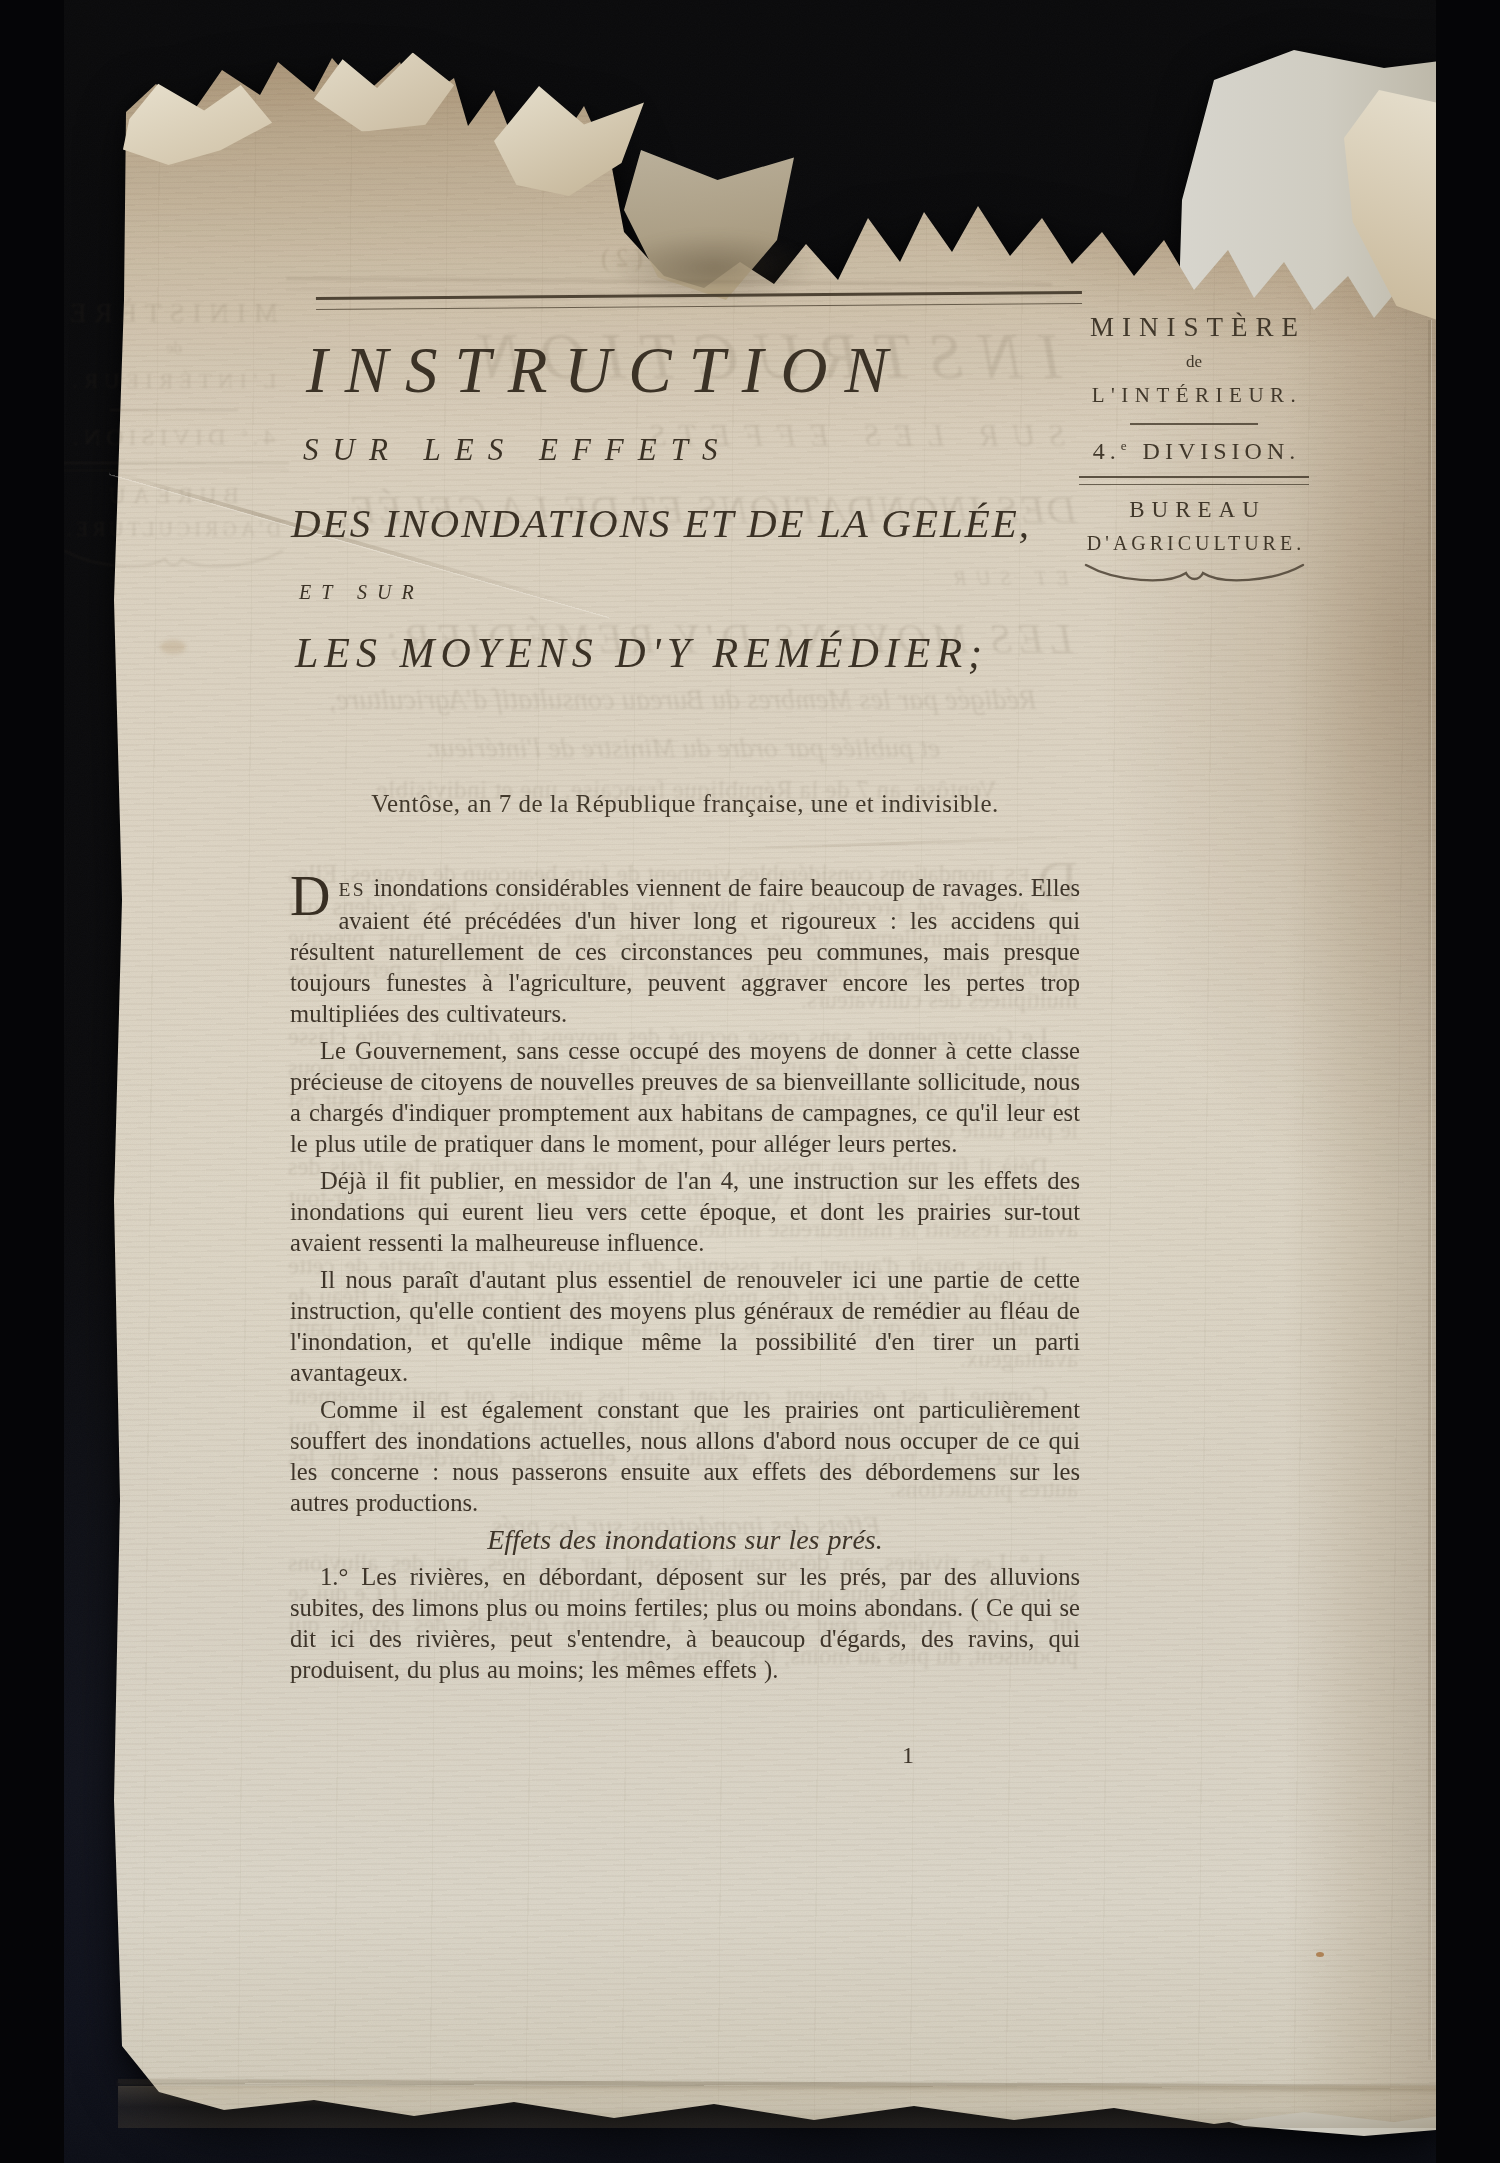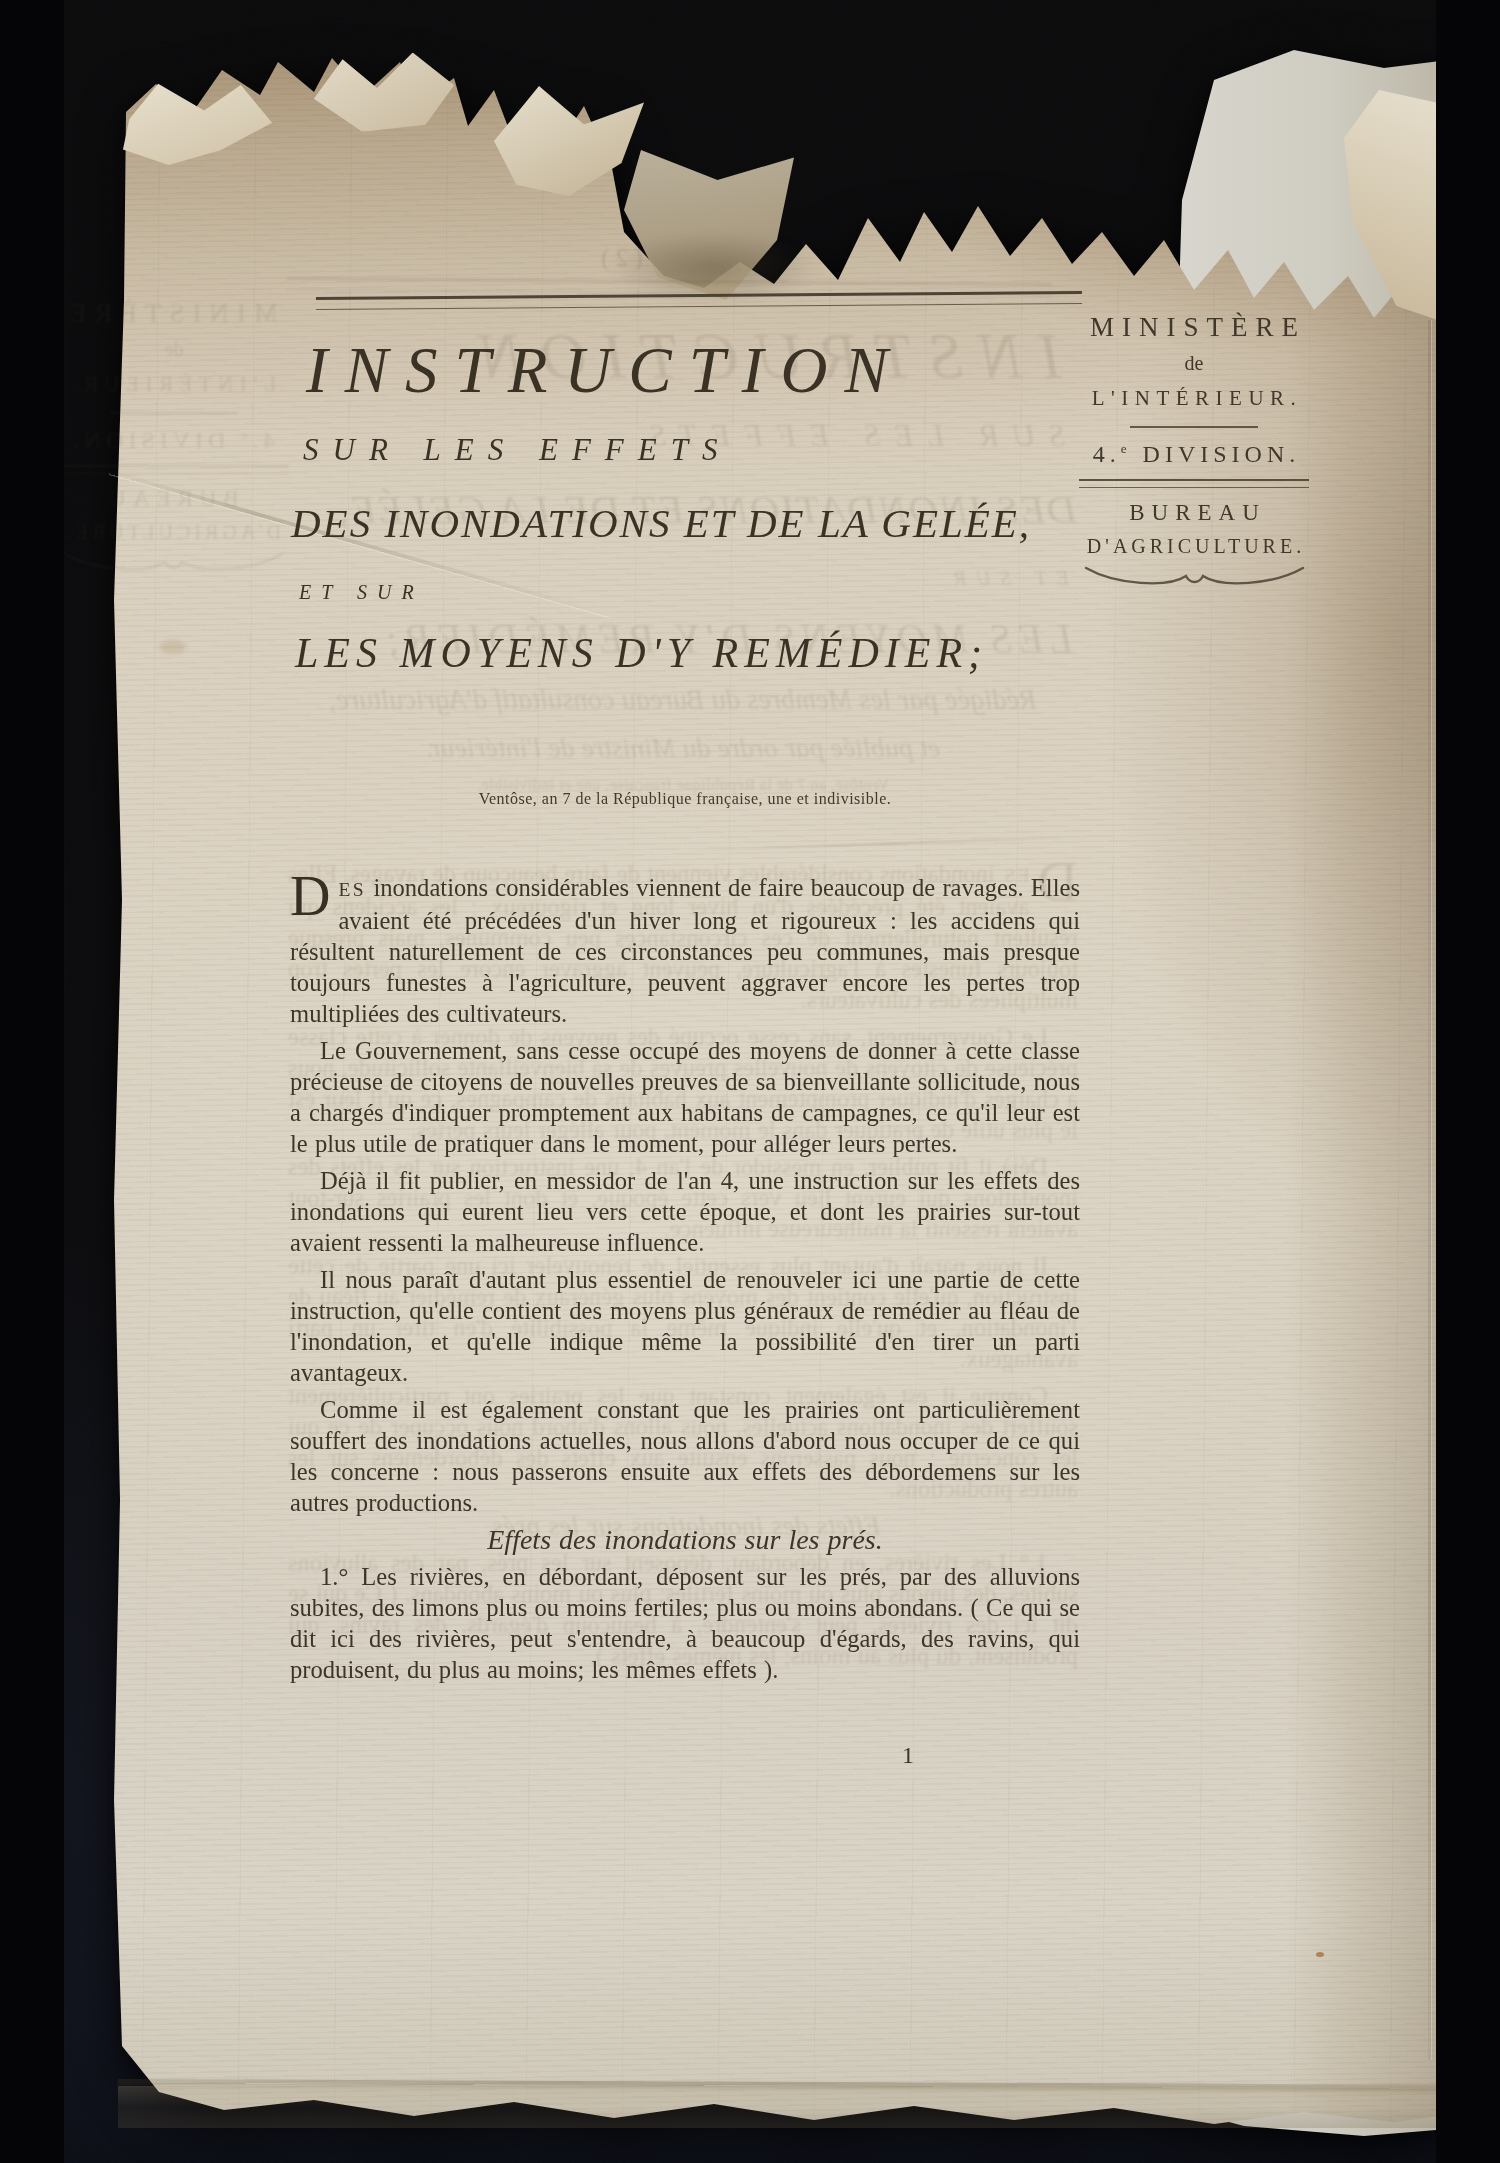--- a/index.html
+++ b/index.html
@@ -59,41 +59,41 @@
   .ghost{z-index:3;opacity:.12;filter:blur(1.1px);transform:translateY(-14px) scaleX(-1);transform-origin:620px 50%;}
   .ghost *{color:#5a4c38 !important;border-color:#5a4c38 !important;}
   .ghost path{stroke:#5a4c38 !important;}
   #printed > div, .ghost > div{position:absolute;}
 
   .bleed-num{left:498px;top:244px;width:120px;text-align:center;font-size:25px;color:#8a7a5f;opacity:.3;filter:blur(1px);transform:scaleX(-1);}
   .rule-top{left:252px;top:294px;width:766px;height:9px;border-top:3.6px solid rgba(62,52,38,.88);border-bottom:1.6px solid rgba(62,52,38,.7);transform:rotate(-.45deg);}
 
   .masthead{left:982px;top:312px;width:296px;text-align:center;color:#41382b;}
   .mh1{font-size:27px;letter-spacing:8px;padding-left:8px;}
-  .mh2{font-size:20px;margin-top:9px;}
+  .mh2{font-size:17px;margin-top:9px;}
   .mh3{font-size:21px;letter-spacing:6.5px;margin-top:11px;padding-left:6px;}
   .mrule1{width:128px;height:0;border-top:2px solid rgba(70,60,45,.8);margin:15px auto 0;}
   .mh4{font-size:24px;letter-spacing:5px;margin-top:13px;padding-left:5px;}
   .mh4 sup{font-size:.55em;}
   .mrule2{width:230px;height:6px;border-top:2.6px solid rgba(70,60,45,.85);border-bottom:1.2px solid rgba(70,60,45,.75);margin:11px auto 0;}
   .mh5{font-size:23px;letter-spacing:7px;margin-top:12px;padding-left:7px;}
   .mh6{font-size:20px;letter-spacing:4px;margin-top:9px;padding-left:4px;}
   .mbrace{margin-top:7px;}
 
   .title{left:225px;top:338px;width:792px;text-align:left;color:#3b3226;font-style:italic;}
   .title > div{white-space:nowrap;}
   .t1{font-size:65px;letter-spacing:17px;padding-left:17px;line-height:1;}
   .t2{font-size:31px;letter-spacing:14px;padding-left:14px;margin-top:29px;}
   .t3{font-size:41px;letter-spacing:2px;padding-left:2px;margin-top:31px;}
   .t4{font-size:20px;letter-spacing:10px;padding-left:10px;margin-top:34px;}
   .t5{font-size:42px;letter-spacing:6px;padding-left:6px;margin-top:25px;}
 
   .byline{left:225px;top:698px;width:792px;text-align:center;font-style:italic;font-size:28.5px;color:#473d2f;white-space:nowrap;}
   .by2{margin-top:16px;font-size:28px;}
-  .dateline{left:225px;top:790px;width:792px;text-align:center;font-size:16px;letter-spacing:.5px;color:#42392c;}
+  .dateline{left:225px;top:790px;width:792px;text-align:center;font-size:25px;letter-spacing:.5px;color:#42392c;}
 
   .bodytext{left:226px;top:872px;width:790px;font-size:24.6px;line-height:31px;text-align:justify;color:#3e352a;word-spacing:1px;}
   .bodytext p{margin:0 0 6px;}
   .ind{text-indent:30px;}
   .dropcap{float:left;font-size:56px;line-height:44px;padding:2px 8px 0 0;color:#382f23;}
   .sc1{font-size:19.5px;letter-spacing:2.5px;}
   .shead{text-align:center;font-style:italic;font-size:28px;margin:14px 0 12px;}
   .signature{left:838px;top:1742px;font-size:24px;}
 </style>
 </head>

